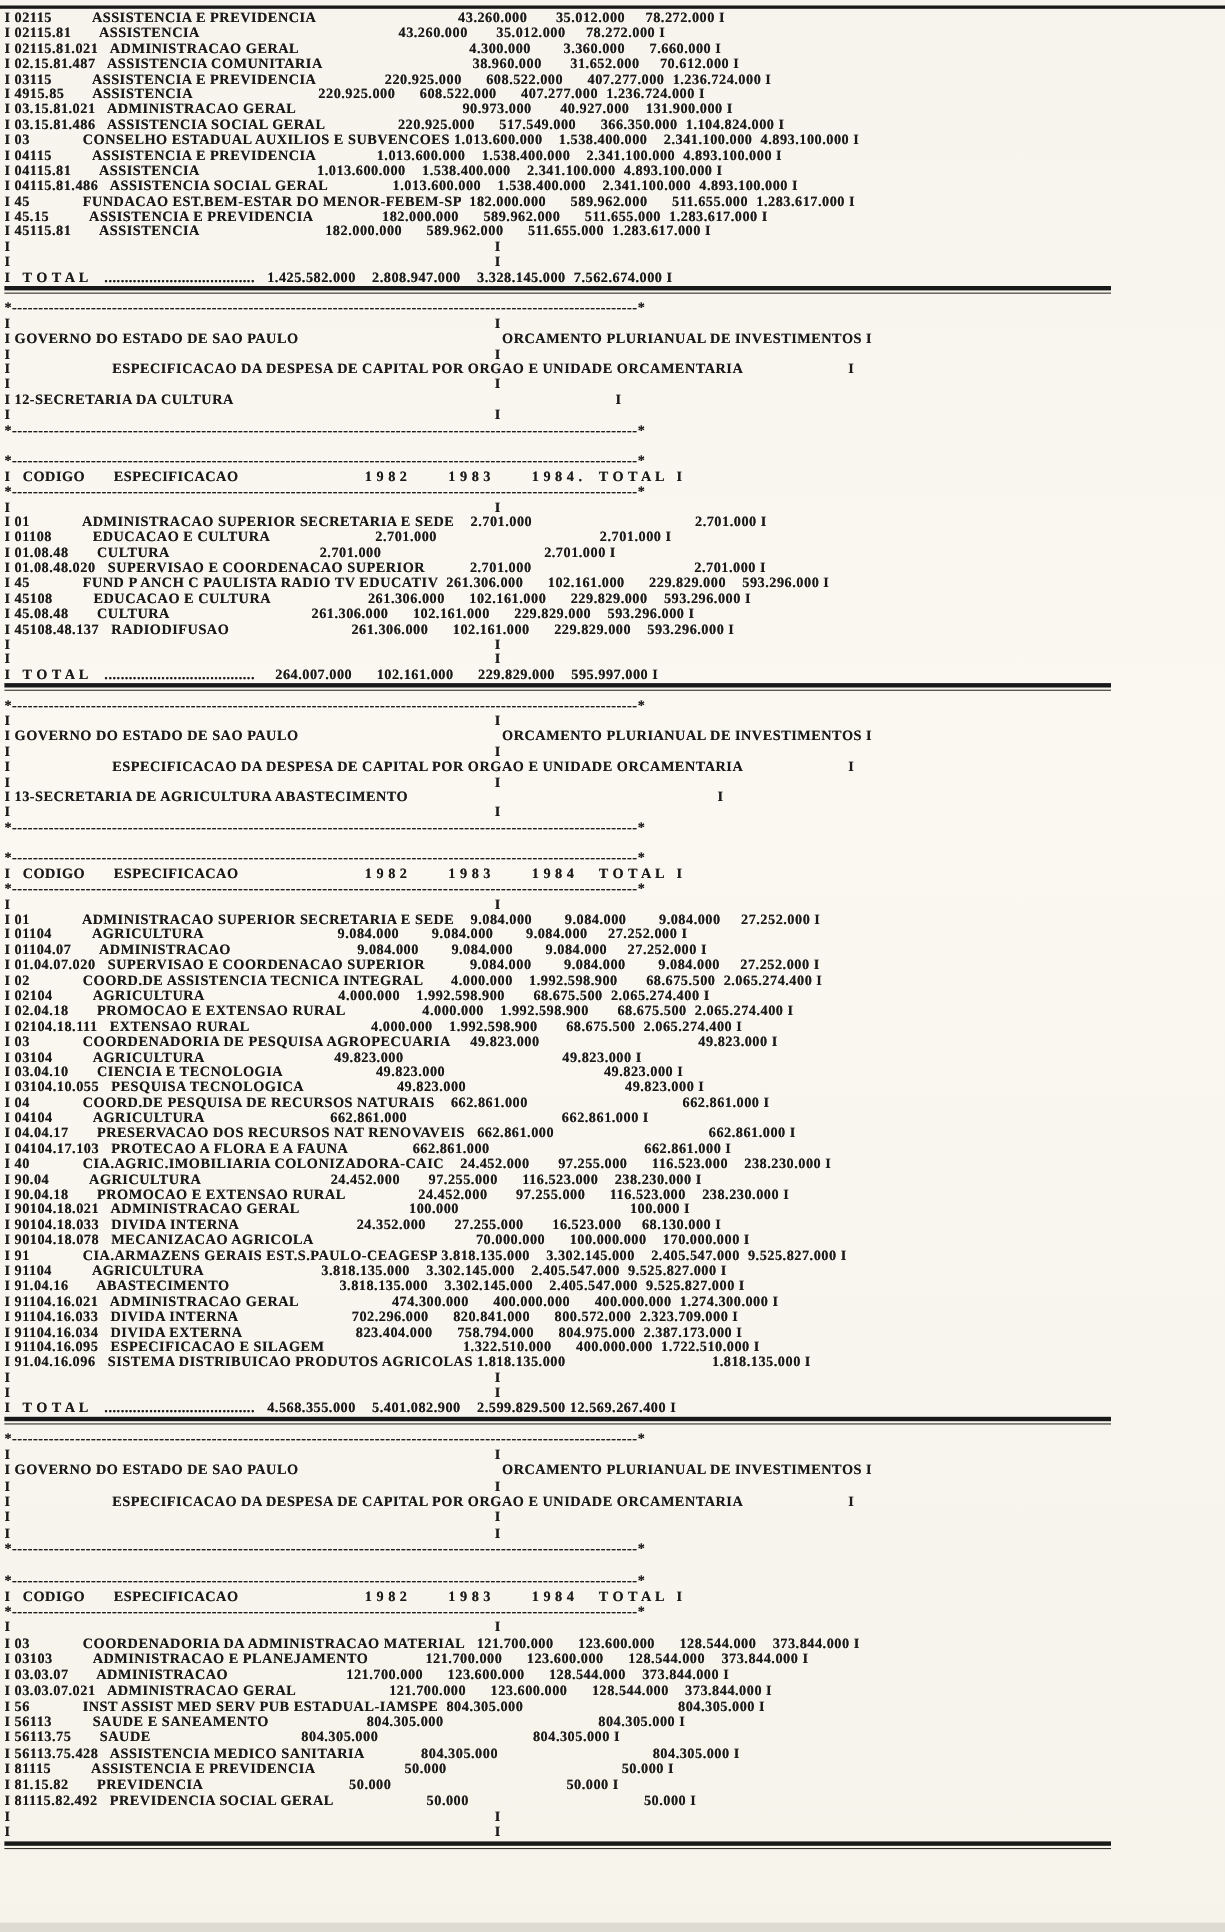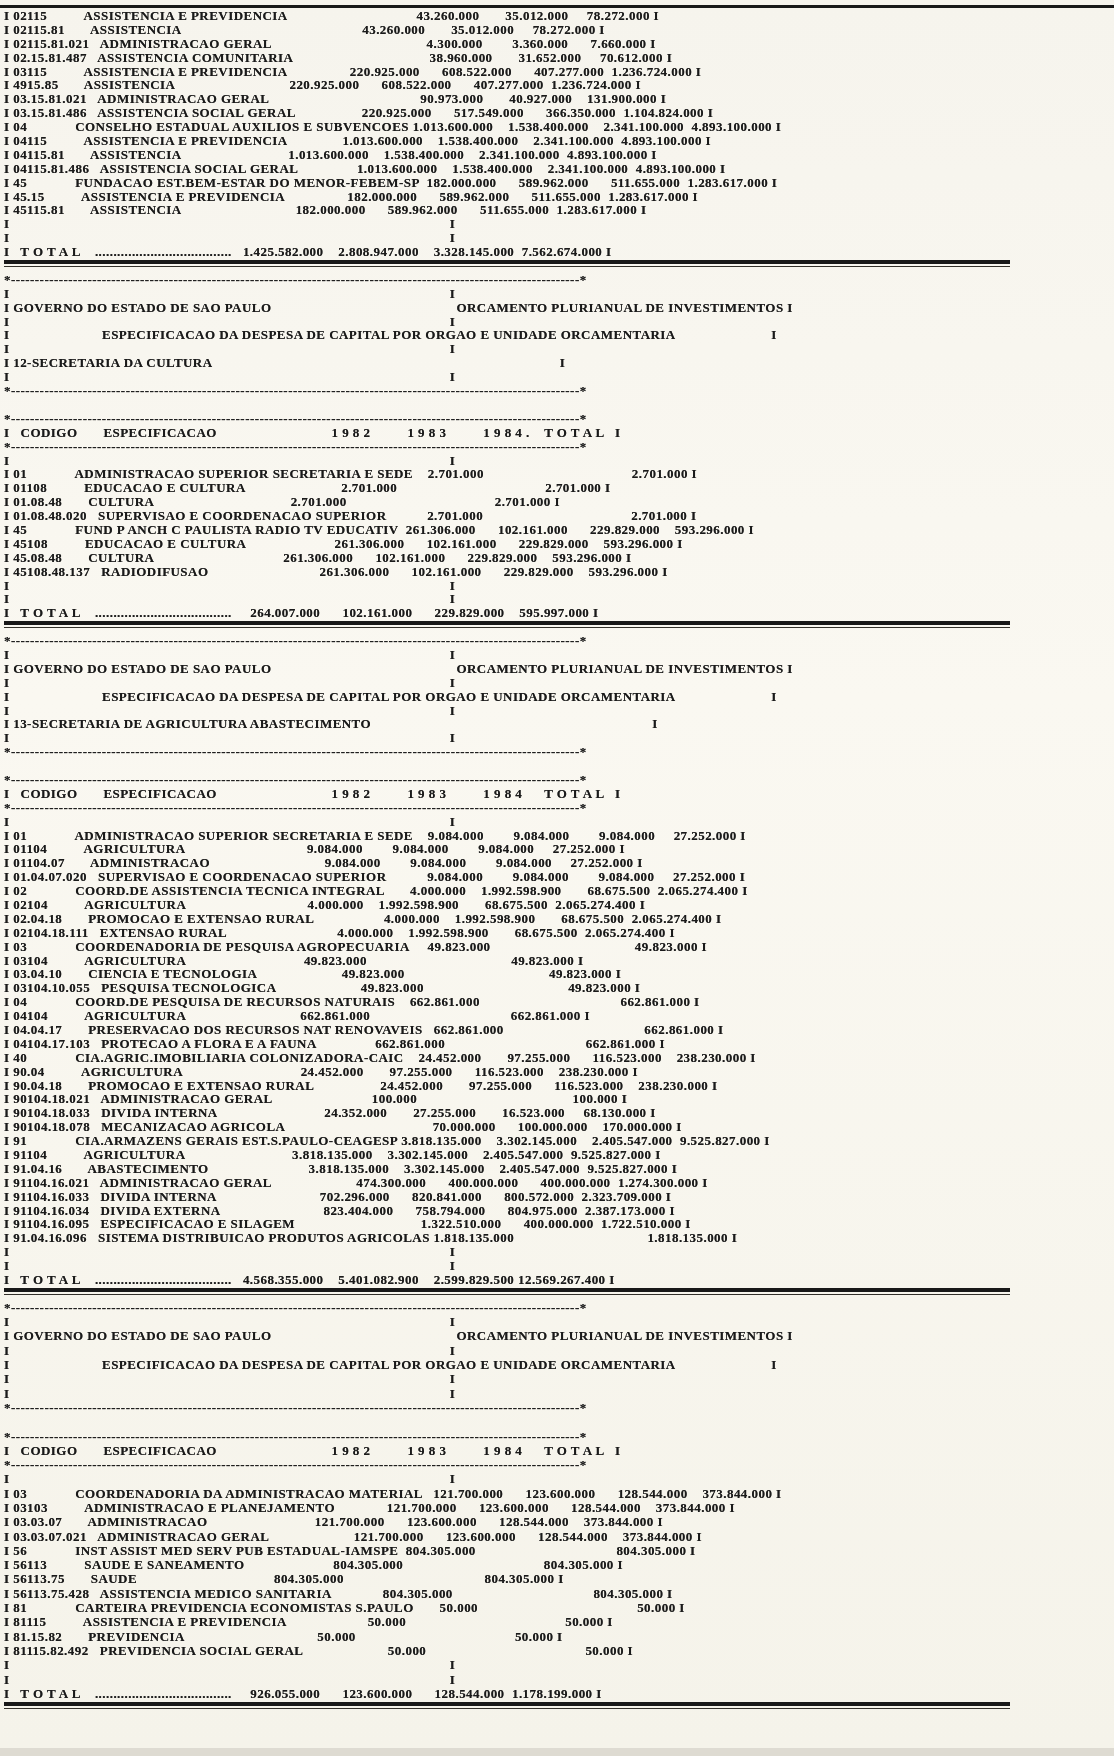--- a/index.html
+++ b/index.html
@@ -45,21 +45,21 @@
     <div class="toprule"></div>
     <div class="section">
       <div class="line">I 02115          ASSISTENCIA E PREVIDENCIA                                   43.260.000       35.012.000     78.272.000 I</div>
       <div class="line">I 02115.81       ASSISTENCIA                                                 43.260.000       35.012.000     78.272.000 I</div>
       <div class="line">I 02115.81.021   ADMINISTRACAO GERAL                                          4.300.000        3.360.000      7.660.000 I</div>
       <div class="line">I 02.15.81.487   ASSISTENCIA COMUNITARIA                                     38.960.000       31.652.000     70.612.000 I</div>
       <div class="line">I 03115          ASSISTENCIA E PREVIDENCIA                 220.925.000      608.522.000      407.277.000  1.236.724.000 I</div>
       <div class="line">I 4915.85       ASSISTENCIA                               220.925.000      608.522.000      407.277.000  1.236.724.000 I</div>
       <div class="line">I 03.15.81.021   ADMINISTRACAO GERAL                                         90.973.000       40.927.000    131.900.000 I</div>
       <div class="line">I 03.15.81.486   ASSISTENCIA SOCIAL GERAL                  220.925.000      517.549.000      366.350.000  1.104.824.000 I</div>
-      <div class="line">I 04             CONSELHO ESTADUAL AUXILIOS E SUBVENCOES 1.013.600.000    1.538.400.000    2.341.100.000  4.893.100.000 I</div>
+      <div class="line">I 03             CONSELHO ESTADUAL AUXILIOS E SUBVENCOES 1.013.600.000    1.538.400.000    2.341.100.000  4.893.100.000 I</div>
       <div class="line">I 04115          ASSISTENCIA E PREVIDENCIA               1.013.600.000    1.538.400.000    2.341.100.000  4.893.100.000 I</div>
       <div class="line">I 04115.81       ASSISTENCIA                             1.013.600.000    1.538.400.000    2.341.100.000  4.893.100.000 I</div>
       <div class="line">I 04115.81.486   ASSISTENCIA SOCIAL GERAL                1.013.600.000    1.538.400.000    2.341.100.000  4.893.100.000 I</div>
       <div class="line">I 45             FUNDACAO EST.BEM-ESTAR DO MENOR-FEBEM-SP  182.000.000      589.962.000      511.655.000  1.283.617.000 I</div>
       <div class="line">I 45.15          ASSISTENCIA E PREVIDENCIA                 182.000.000      589.962.000      511.655.000  1.283.617.000 I</div>
       <div class="line">I 45115.81       ASSISTENCIA                               182.000.000      589.962.000      511.655.000  1.283.617.000 I</div>
       <div class="line">I                                                                                                                       I</div>
       <div class="line">I                                                                                                                       I</div>
       <div class="line">I   T O T A L    .....................................   1.425.582.000    2.808.947.000    3.328.145.000  7.562.674.000 I</div>
       <div class="rule"></div>
@@ -157,22 +157,20 @@
       <div class="line">*-----------------------------------------------------------------------------------------------------------------------*</div>
       <div class="line">I                                                                                                                       I</div>
       <div class="line">I 03             COORDENADORIA DA ADMINISTRACAO MATERIAL   121.700.000      123.600.000      128.544.000    373.844.000 I</div>
       <div class="line">I 03103          ADMINISTRACAO E PLANEJAMENTO              121.700.000      123.600.000      128.544.000    373.844.000 I</div>
       <div class="line">I 03.03.07       ADMINISTRACAO                             121.700.000      123.600.000      128.544.000    373.844.000 I</div>
       <div class="line">I 03.03.07.021   ADMINISTRACAO GERAL                       121.700.000      123.600.000      128.544.000    373.844.000 I</div>
       <div class="line">I 56             INST ASSIST MED SERV PUB ESTADUAL-IAMSPE  804.305.000                                      804.305.000 I</div>
       <div class="line">I 56113          SAUDE E SANEAMENTO                        804.305.000                                      804.305.000 I</div>
       <div class="line">I 56113.75       SAUDE                                     804.305.000                                      804.305.000 I</div>
       <div class="line">I 56113.75.428   ASSISTENCIA MEDICO SANITARIA              804.305.000                                      804.305.000 I</div>
-      <div class="line">I 81             CARTEIRA PREVIDENCIA ECONOMISTAS S.PAULO       50.000                                           50.000 I</div>
       <div class="line">I 81115          ASSISTENCIA E PREVIDENCIA                      50.000                                           50.000 I</div>
       <div class="line">I 81.15.82       PREVIDENCIA                                    50.000                                           50.000 I</div>
       <div class="line">I 81115.82.492   PREVIDENCIA SOCIAL GERAL                       50.000                                           50.000 I</div>
       <div class="line">I                                                                                                                       I</div>
       <div class="line">I                                                                                                                       I</div>
-      <div class="line">I   T O T A L    .....................................     926.055.000      123.600.000      128.544.000  1.178.199.000 I</div>
       <div class="rule"></div>
     </div>
   </main>
 
 </body></html>

